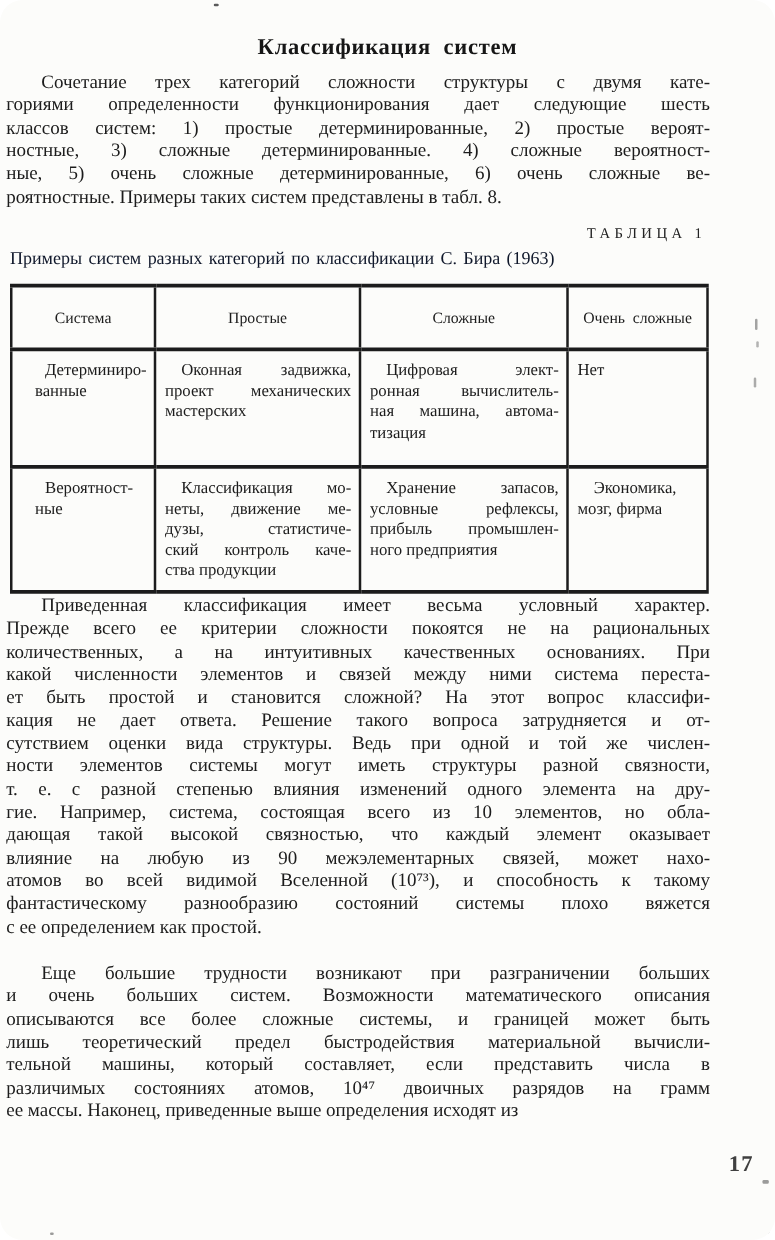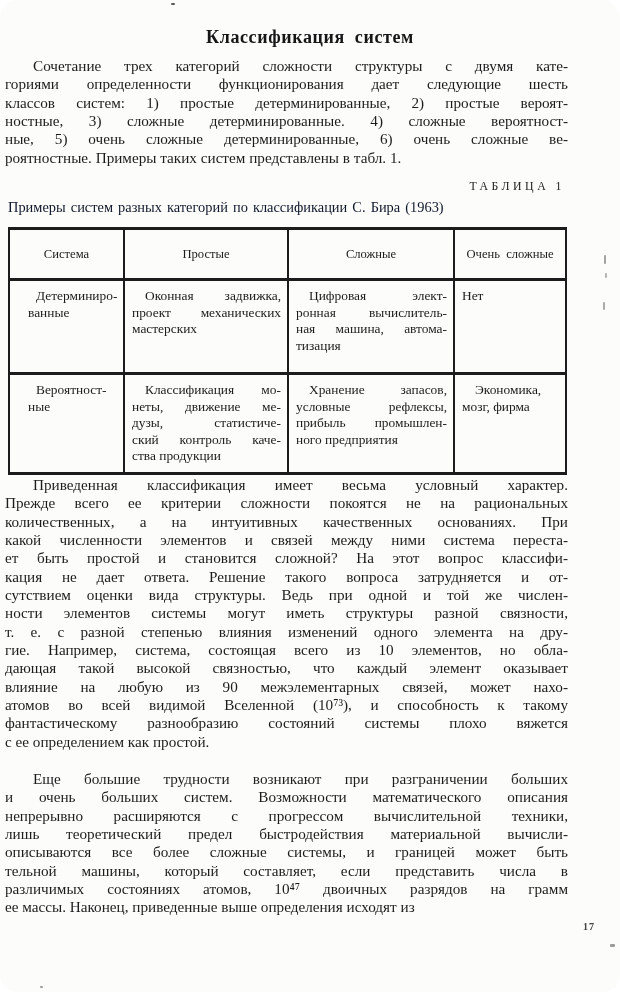--- a/index.html
+++ b/index.html
@@ -84,21 +84,21 @@
   }
   .systems-table tr.row-1 td { height: 84px; }
   .systems-table tr.row-2 td { height: 90px; }
   .cell .line.first { text-indent: 13px; }
   .cell.rowlabel .line.first { text-indent: 8px; }
   .cell.rowlabel { padding-left: 18px; }
   .cell.noindent .line.first { text-indent: 0; }
   .page-number {
     position: absolute;
     top: 921px; left: 583px;
-    font-size: 10px;
+    font-size: 18px;
     font-weight: bold;
     letter-spacing: 1px;
     color: #404040;
   }
   
   .speck { position: absolute; background: #5a5a5a; border-radius: 1px; }
   .speck.a1 { left: 171px; top: 3px;  width: 4px; height: 2px; }
   .speck.a2 { left: 604px; top: 255px; width: 2px; height: 9px; opacity: .55; }
   .speck.a3 { left: 605px; top: 273px; width: 2px; height: 5px; opacity: .45; }
   .speck.a4 { left: 603px; top: 302px; width: 2px; height: 8px; opacity: .5; }
@@ -120,21 +120,21 @@
   <div class="speck a7"></div>
 
   <h1 class="title">Классификация систем</h1>
 
   <div class="para p1">
       <div class="line first">Сочетание трех категорий сложности структуры с двумя кате-</div>
       <div class="line">гориями определенности функционирования дает следующие шесть</div>
       <div class="line">классов систем: 1) простые детерминированные, 2) простые вероят-</div>
       <div class="line">ностные, 3) сложные детерминированные. 4) сложные вероятност-</div>
       <div class="line">ные, 5) очень сложные детерминированные, 6) очень сложные ве-</div>
-      <div class="line last">роятностные. Примеры таких систем представлены в табл. 1.</div>
+      <div class="line last">роятностные. Примеры таких систем представлены в табл. 8.</div>
     </div>
 
   <div class="table-label">ТАБЛИЦА 1</div>
 
   <div class="table-caption">Примеры систем разных категорий по классификации С. Бира (1963)</div>
 
   <table class="systems-table">
     <colgroup>
       <col style="width:115px">
       <col style="width:164px">
@@ -210,23 +210,22 @@
       <div class="line">дающая такой высокой связностью, что каждый элемент оказывает</div>
       <div class="line">влияние на любую из 90 межэлементарных связей, может нахо-</div>
       <div class="line">атомов во всей видимой Вселенной (10⁷³), и способность к такому</div>
       <div class="line">фантастическому разнообразию состояний системы плохо вяжется</div>
       <div class="line last">с ее определением как простой.</div>
     </div>
 
   <div class="para p3">
       <div class="line first">Еще большие трудности возникают при разграничении больших</div>
       <div class="line">и очень больших систем. Возможности математического описания</div>
-      <div class="line">непрерывно расширяются с прогрессом вычислительной техники,</div>
+      <div class="line">описываются все более сложные системы, и границей может быть</div>
       <div class="line">лишь теоретический предел быстродействия материальной вычисли-</div>
-      <div class="line">описываются все более сложные системы, и границей может быть</div>
       <div class="line">тельной машины, который составляет, если представить числа в</div>
       <div class="line">различимых состояниях атомов, 10⁴⁷ двоичных разрядов на грамм</div>
       <div class="line last">ее массы. Наконец, приведенные выше определения исходят из</div>
     </div>
 
   <div class="page-number">17</div>
 
 </div>
 
 </body></html>

